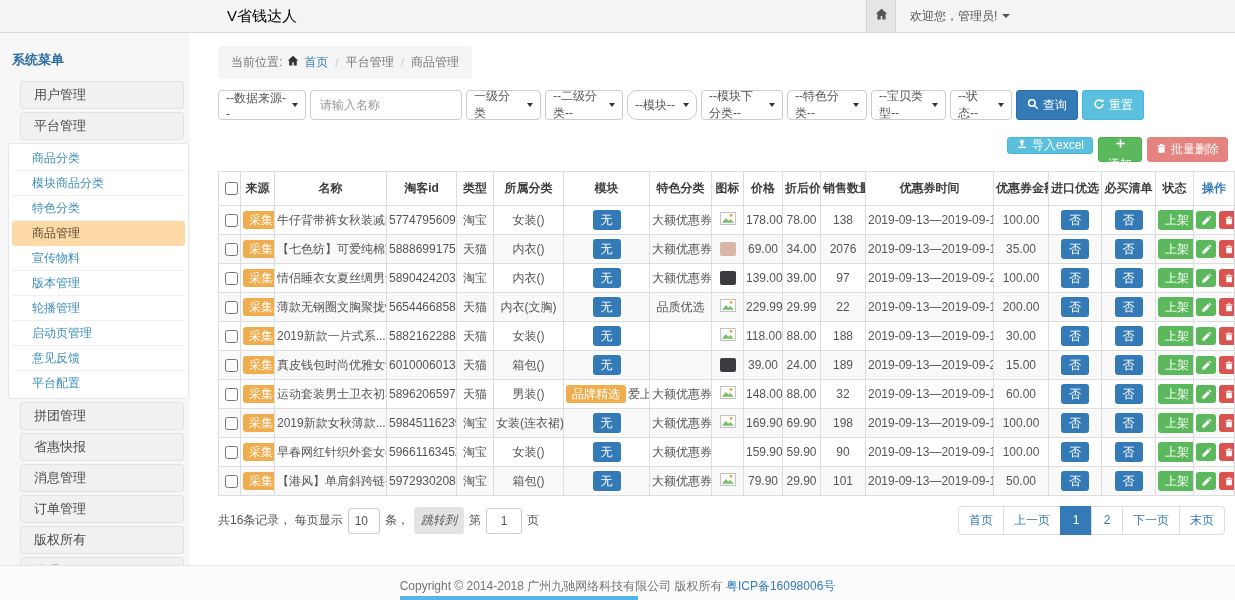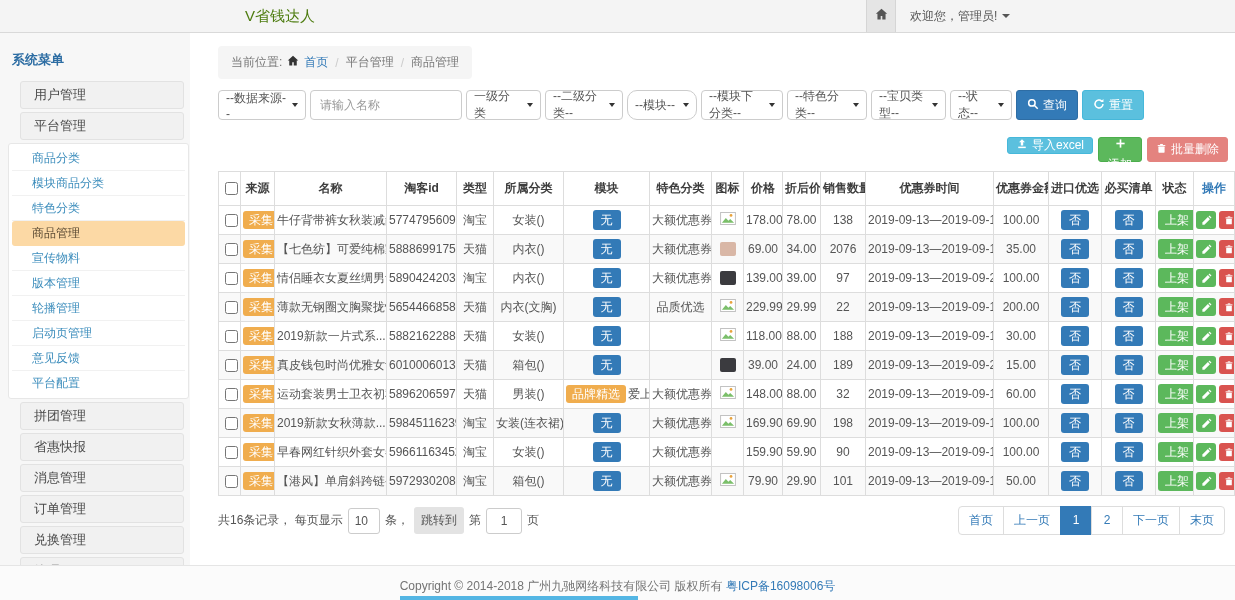--- a/index.html
+++ b/index.html
@@ -5,21 +5,21 @@
   * { box-sizing: border-box; }
   html,body { margin:0; padding:0; }
   body {
     width:1235px; height:600px; overflow:hidden; position:relative;
     background:#fff; font-family:"Liberation Sans","DejaVu Sans",sans-serif;
     font-size:12px; color:#555;
   }
   
   .top-header { position:absolute; top:0; left:0; right:0; height:33px;
     background:#f4f4f4; border-bottom:1px solid #d9d9d9; z-index:4; }
-  .brand { position:absolute; left:245px; top:0; line-height:32px; font-size:15px; color:#4d7c0f; }
+  .brand { position:absolute; left:227px; top:0; line-height:32px; font-size:15px; color:#000000; }
   .header-right { position:absolute; left:866px; top:0; height:32px; display:flex; align-items:center; }
   .home-box { width:30px; height:32px; background:#e5e5e5; border-left:1px solid #d5d5d5;
     border-right:1px solid #d5d5d5; display:flex; align-items:center; justify-content:center;
     color:#555; cursor:pointer; }
   .welcome { margin-left:14px; color:#555; display:flex; align-items:center; gap:5px; cursor:pointer; }
   .caret-down { display:inline-block; width:0; height:0; border-left:4px solid transparent;
     border-right:4px solid transparent; border-top:4px solid #555; }
   
   .sidebar { position:absolute; left:0; top:33px; bottom:0; width:190px; background:#f7f7f7;
     padding:12px 0 0 0; z-index:1; }
@@ -73,21 +73,21 @@
   .mini-del { background:#d9534f; }
   .thumb { display:inline-block; width:16px; height:14px; border-radius:2px; vertical-align:middle; }
   .thumb-dark { background:#3b3b3f; }
   .thumb-light { background:#d9b7a6; }
   .mod-text { margin-left:2px; color:#555; }
   
   .table-foot { display:flex; justify-content:space-between; align-items:center; margin:10px 8px 0 8px; }
   .foot-left { display:flex; align-items:center; gap:5px; color:#555; }
   .mini-sel { height:26px; border:1px solid #ccc; border-radius:3px; background:#fff;
     display:inline-flex; align-items:center; padding:0 6px; gap:5px; cursor:pointer; }
-  .jump-btn { background:#e3e3e3; border-radius:3px; padding:5px 7px; color:#555; cursor:pointer; }
+  .jump-btn { background:#e3e3e3; border-radius:3px; padding:5px 7px; color:#555; cursor:pointer;font-style:italic; }
   .page-input { width:36px; height:26px; border:1px solid #ccc; border-radius:3px;
     text-align:center; font-size:12px; color:#555; font-family:inherit; }
   .pager { display:flex; margin-right:2px; }
   .pager-item { min-width:32px; padding:0 10px; height:29px; line-height:27px; border:1px solid #ddd;
     background:#fff; color:#337ab7; text-align:center; margin-left:-1px; cursor:pointer; }
   .pager-item:first-child { border-radius:4px 0 0 4px; margin-left:0; }
   .pager-item:last-child { border-radius:0 4px 4px 0; }
   .pager-item.active { background:#337ab7; border-color:#337ab7; color:#fff; }
   
   .page-footer { position:absolute; left:0; right:0; bottom:0; height:35px; background:#fbfbfb;
@@ -130,21 +130,21 @@
         <div class="side-sub-item">版本管理</div>
         <div class="side-sub-item">轮播管理</div>
         <div class="side-sub-item">启动页管理</div>
         <div class="side-sub-item">意见反馈</div>
         <div class="side-sub-item">平台配置</div>
       </div>
       <div class="side-group">拼团管理</div>
       <div class="side-group">省惠快报</div>
       <div class="side-group">消息管理</div>
       <div class="side-group">订单管理</div>
-      <div class="side-group">兑换管理</div>
+      <div class="side-group">版权所有</div>
       <div class="side-group">管理</div>
     </div>
 </div>
 
 <div class="main">
 
   <div class="breadcrumb">
     <span>当前位置:</span>
     <span class="home-glyph">
       <svg viewBox="0 0 16 16" width="12" height="12">

